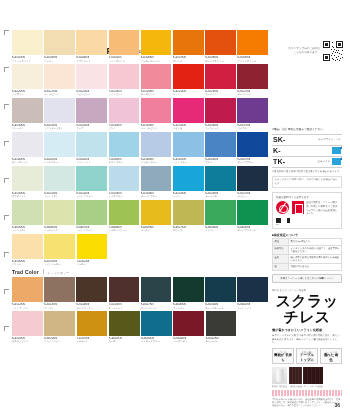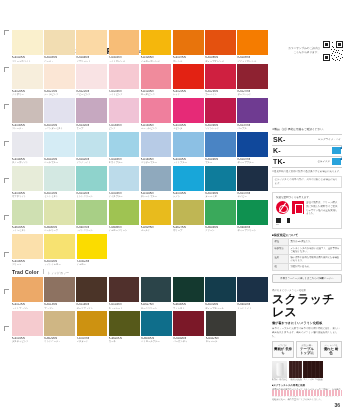--- a/index.html
+++ b/index.html
@@ -83,21 +83,21 @@
   .spec-title{font-size:3px;color:#222;margin:4px 0 1.5px 0;font-weight:bold;}
   .spec{width:100%;border-collapse:collapse;}
   .spec td{border:.4px solid #dcdcdc;font-size:2.3px;color:#444;padding:1px 1.5px;line-height:1.4;vertical-align:top;}
   .spec td.k{background:#f2f2f2;color:#222;width:12px;white-space:nowrap;}
   .cta{margin-top:3px;border:.5px solid #c9c9c9;border-radius:1px;background:#f7f7f7;
        font-size:2.4px;color:#333;text-align:center;padding:2px 1px;}
 
   
   .promo{margin-top:6px;}
   .promo-kicker{font-size:2.4px;color:#666;margin-bottom:1px;}
-  .promo-title{font-size:12px;font-weight:bold;color:#111;letter-spacing:.3px;line-height:1.1;}
+  .promo-title{font-size:15px;font-weight:bold;color:#111;letter-spacing:.3px;line-height:1.1;text-align:center;}
   .promo-sub{font-size:3.1px;color:#222;font-weight:bold;margin-top:2.5px;line-height:1.4;}
   .promo-body{font-size:2.4px;color:#555;line-height:1.55;margin-top:1.5px;}
   .feat-row{display:flex;gap:2px;margin-top:3px;}
   .feat{flex:1;border:.5px solid #cfcfcf;padding:1.5px 1px;text-align:center;background:#fafafa;}
   .feat-top{font-size:1.9px;color:#777;line-height:1.3;}
   .feat-main{font-size:3.4px;color:#111;font-weight:bold;line-height:1.25;margin-top:.5px;}
   .photo-row{display:flex;gap:1.5px;margin-top:3px;}
   .photo{flex:1;height:17px;position:relative;overflow:hidden;}
   .photo-cap{font-size:1.9px;color:#666;text-align:center;margin-top:.5px;line-height:1.2;}
   .p1{background:linear-gradient(180deg,#efefef 0%,#dcdcdc 100%);}

